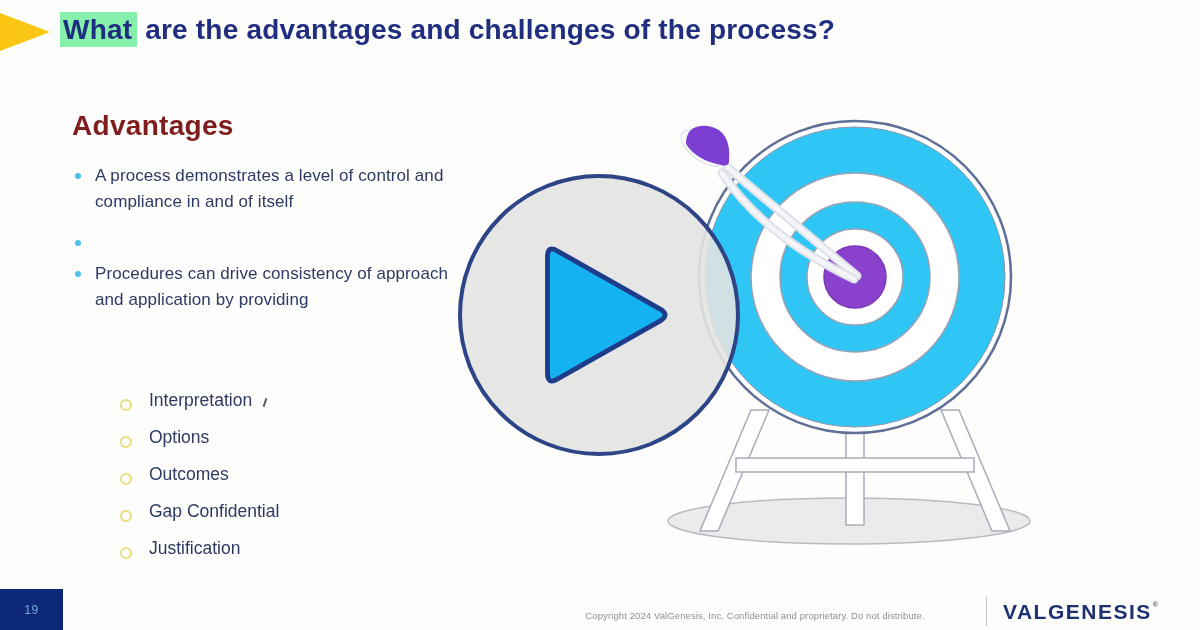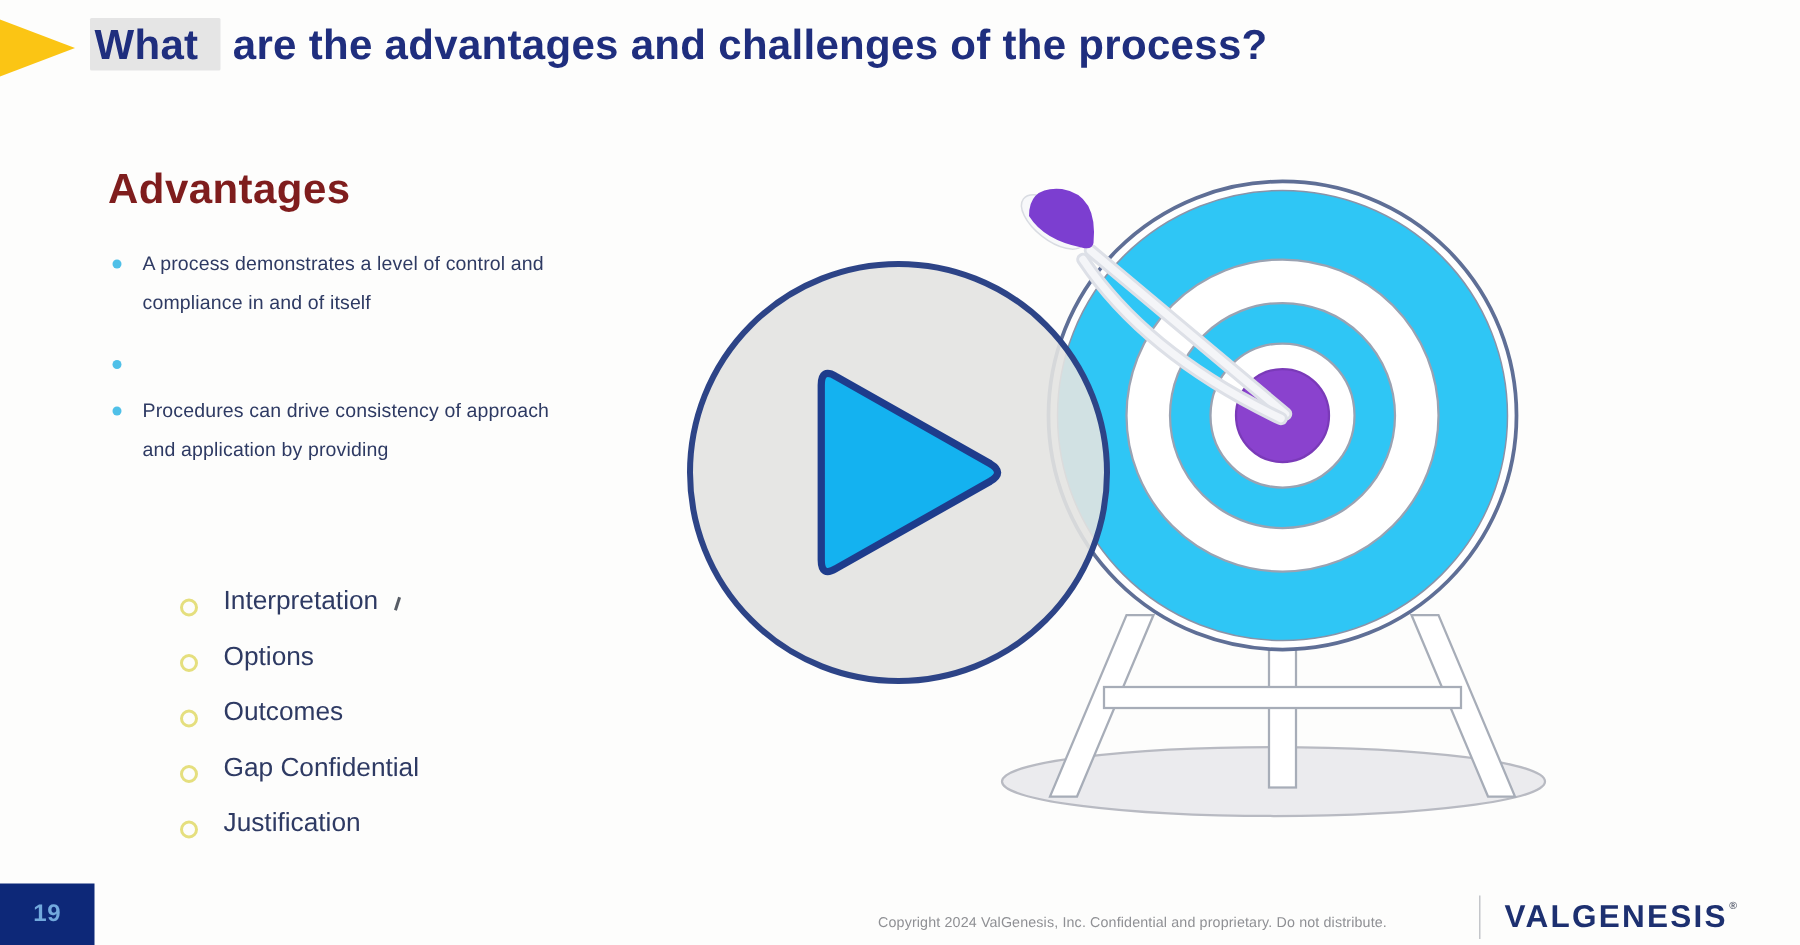--- a/index.html
+++ b/index.html
@@ -9,32 +9,32 @@
   }
   
   .yellow-arrow{
     position:absolute;left:0;top:13px;width:0;height:0;
     border-left:50px solid #fbc514;border-top:19px solid transparent;border-bottom:19px solid transparent;
   }
   .title{
     position:absolute;left:60px;top:14px;font-size:28px;font-weight:bold;color:#1f2e7e;
     letter-spacing:.2px;white-space:nowrap;
   }
-  .title .hl{background:#e5e5e5;padding:2px 15px 2px 3px;border-radius:1px;}
+  .title .hl{background:#86efac;padding:2px 5px 2px 3px;border-radius:1px;}
   
   .section-heading{
     position:absolute;left:72px;top:110px;font-size:28px;font-weight:bold;color:#7f1d1d;letter-spacing:.3px;
   }
   .bullets{position:absolute;left:75px;top:163px;width:500px;}
   .bullet-row{display:flex;margin-bottom:15px;}
   .bullet-dot{
     flex:0 0 auto;width:6px;height:6px;border-radius:50%;background:#4fc0e8;margin:10px 14px 0 0;
   }
   .bullet-text{
-    font-size:13px;line-height:26px;color:#2e3a63;white-space:pre-line;letter-spacing:.1px;
+    font-size:17px;line-height:26px;color:#2e3a63;white-space:pre-line;letter-spacing:.1px;
   }
   .sub-bullets{position:absolute;left:120px;top:387px;}
   .sub-row{display:flex;align-items:flex-end;height:24px;margin-bottom:13px;}
   .sub-ring{
     flex:0 0 auto;width:8px;height:8px;border-radius:50%;border:2px solid #e5df7e;background:transparent;
     margin-right:17px;
   }
   .sub-label{font-size:17.5px;color:#2e3a63;}
   .cursor-artifact{
     display:inline-block;width:2px;height:9px;background:#3a3f4a;transform:rotate(18deg);
@@ -46,21 +46,21 @@
   .play-overlay{
     position:absolute;left:458px;top:174px;width:282px;height:282px;border-radius:50%;
     background:rgba(227,227,225,0.9);border:4px solid #2d4487;box-sizing:border-box;
     z-index:30;display:flex;align-items:center;justify-content:center;cursor:pointer;
   }
   
   .page-box{
     position:absolute;left:0;top:589px;width:63px;height:41px;background:#0d2878;z-index:20;
     display:flex;align-items:center;justify-content:center;
   }
-  .page-num{color:#72a9dd;font-size:16px;font-weight:bold;letter-spacing:.5px;}
+  .page-num{color:#72a9dd;font-size:12px;font-weight:normal;letter-spacing:.5px;}
   .copyright{
     position:absolute;left:540px;top:610px;width:430px;text-align:center;
     font-size:9.5px;color:#8f9094;letter-spacing:.1px;
   }
   .footer-divider{position:absolute;left:986px;top:597px;width:1px;height:29px;background:#c4c6ca;}
   .brand{
     position:absolute;left:1003px;top:600px;font-size:21px;font-weight:bold;color:#1d3070;
     letter-spacing:1.5px;white-space:nowrap;
   }
   .brand sup{font-size:7px;color:#5a6070;margin-left:1px;vertical-align:top;line-height:10px;}

